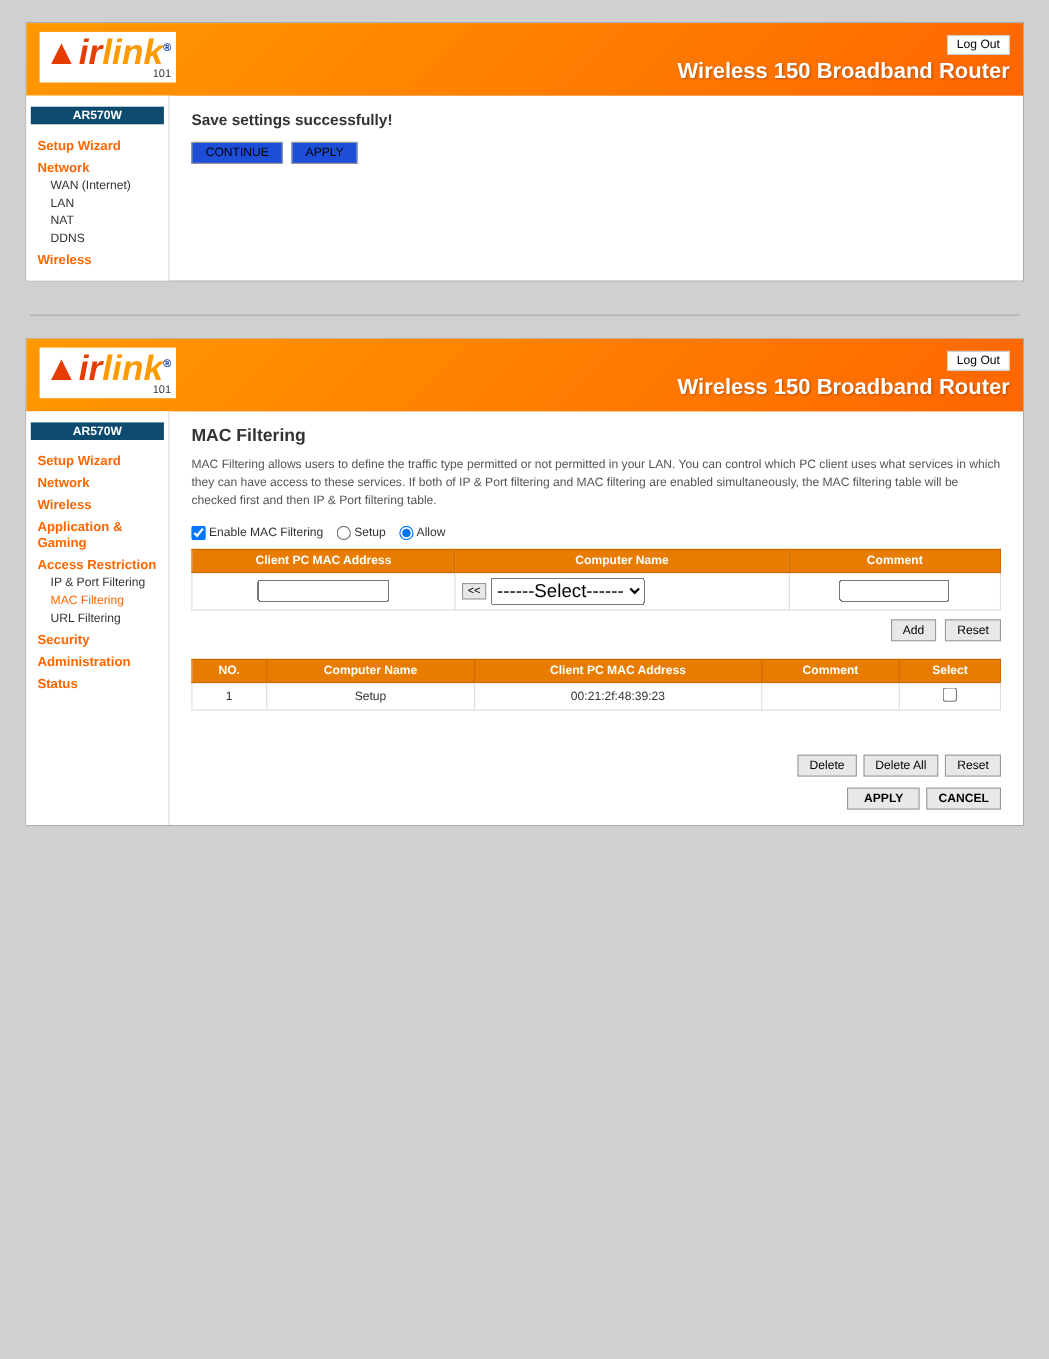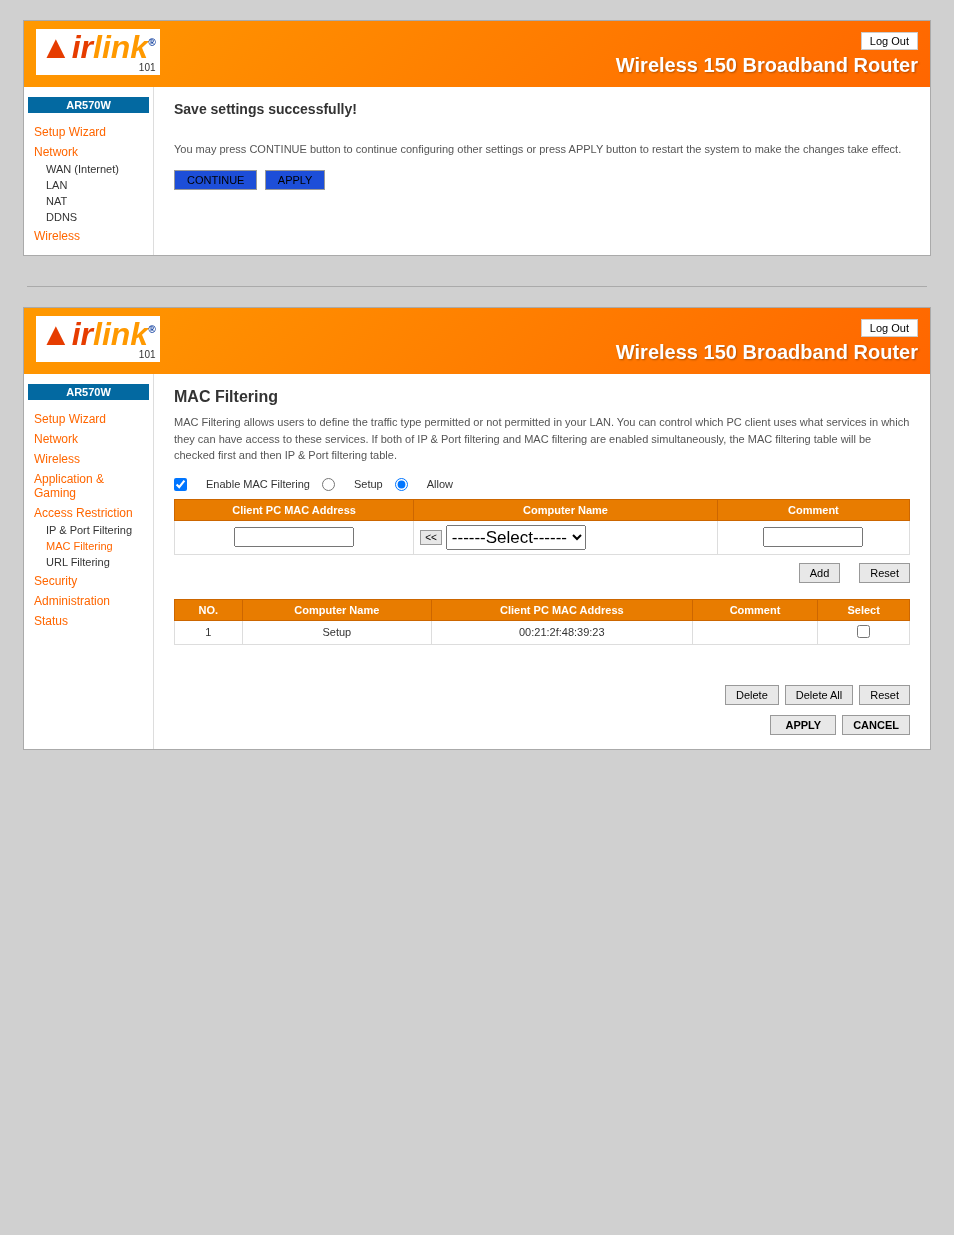--- a/index.html
+++ b/index.html
@@ -59,31 +59,31 @@
 
     
     .sidebar {
       width: 130px;
       background: #fff;
       border-right: 1px solid #ddd;
       padding: 10px 0;
       flex-shrink: 0;
     }
     .sidebar-model {
-      background: #0369a1;
+      background: #0c4a6e;
       color: #fff;
       font-size: 11px;
       font-weight: bold;
       text-align: center;
       padding: 2px 0;
       margin: 0 4px 8px 4px;
     }
     .sidebar-section-title {
       color: #f60;
-      font-weight: normal;
+      font-weight: bold;
       font-size: 12px;
       padding: 4px 10px 2px 10px;
       display: block;
     }
     .sidebar-item {
       padding: 2px 10px 2px 18px;
       font-size: 11px;
       color: #333;
       cursor: pointer;
       display: block;
@@ -95,21 +95,21 @@
     .main-content {
       flex: 1;
       padding: 14px 20px;
     }
 
     
     .save-title {
       font-size: 14px;
       font-weight: bold;
       color: #333;
-      margin-bottom: 24px;
+      margin-bottom: 12px;
     }
     .save-desc {
       font-size: 11px;
       color: #555;
       margin-bottom: 12px;
       line-height: 1.5;
     }
     .action-btn {
       background: #1d4ed8;
       border: 1px solid #999;
@@ -136,21 +136,21 @@
     .filter-options {
       display: flex;
       align-items: center;
       margin-bottom: 8px;
       font-size: 11px;
       gap: 12px;
     }
     .filter-options label {
       display: flex;
       align-items: center;
-      gap: 19px;
+      gap: 3px;
     }
 
     
     .filter-table {
       border-collapse: collapse;
       width: 100%;
       margin-bottom: 8px;
       font-size: 11px;
     }
     .filter-table th {
@@ -179,21 +179,21 @@
       cursor: pointer;
     }
     select.name-select {
       font-size: 17px;
       padding: 1px;
     }
 
     .add-reset-row {
       display: flex;
       justify-content: flex-end;
-      gap: 19px;
+      gap: 8px;
       margin-bottom: 16px;
     }
 
     .small-btn {
       background: #e8e8e8;
       border: 1px solid #999;
       padding: 3px 10px;
       font-size: 11px;
       cursor: pointer;
     }
@@ -296,21 +296,20 @@
         <span class="sidebar-section-title">Network</span>
         <span class="sidebar-item sub">WAN (Internet)</span>
         <span class="sidebar-item sub">LAN</span>
         <span class="sidebar-item sub">NAT</span>
         <span class="sidebar-item sub">DDNS</span>
         <span class="sidebar-section-title">Wireless</span>
       </div>
 
       <div class="main-content">
         <div class="save-title">Save settings successfully!</div>
-        <div class="save-desc">You may press CONTINUE button to continue configuring other settings or press APPLY button to restart the system to make the changes take effect.</div>
         <div>
           <button class="action-btn">CONTINUE</button>
           <button class="action-btn">APPLY</button>
         </div>
       </div>
     </div>
   </div>
 
   <hr class="section-divider">
 

